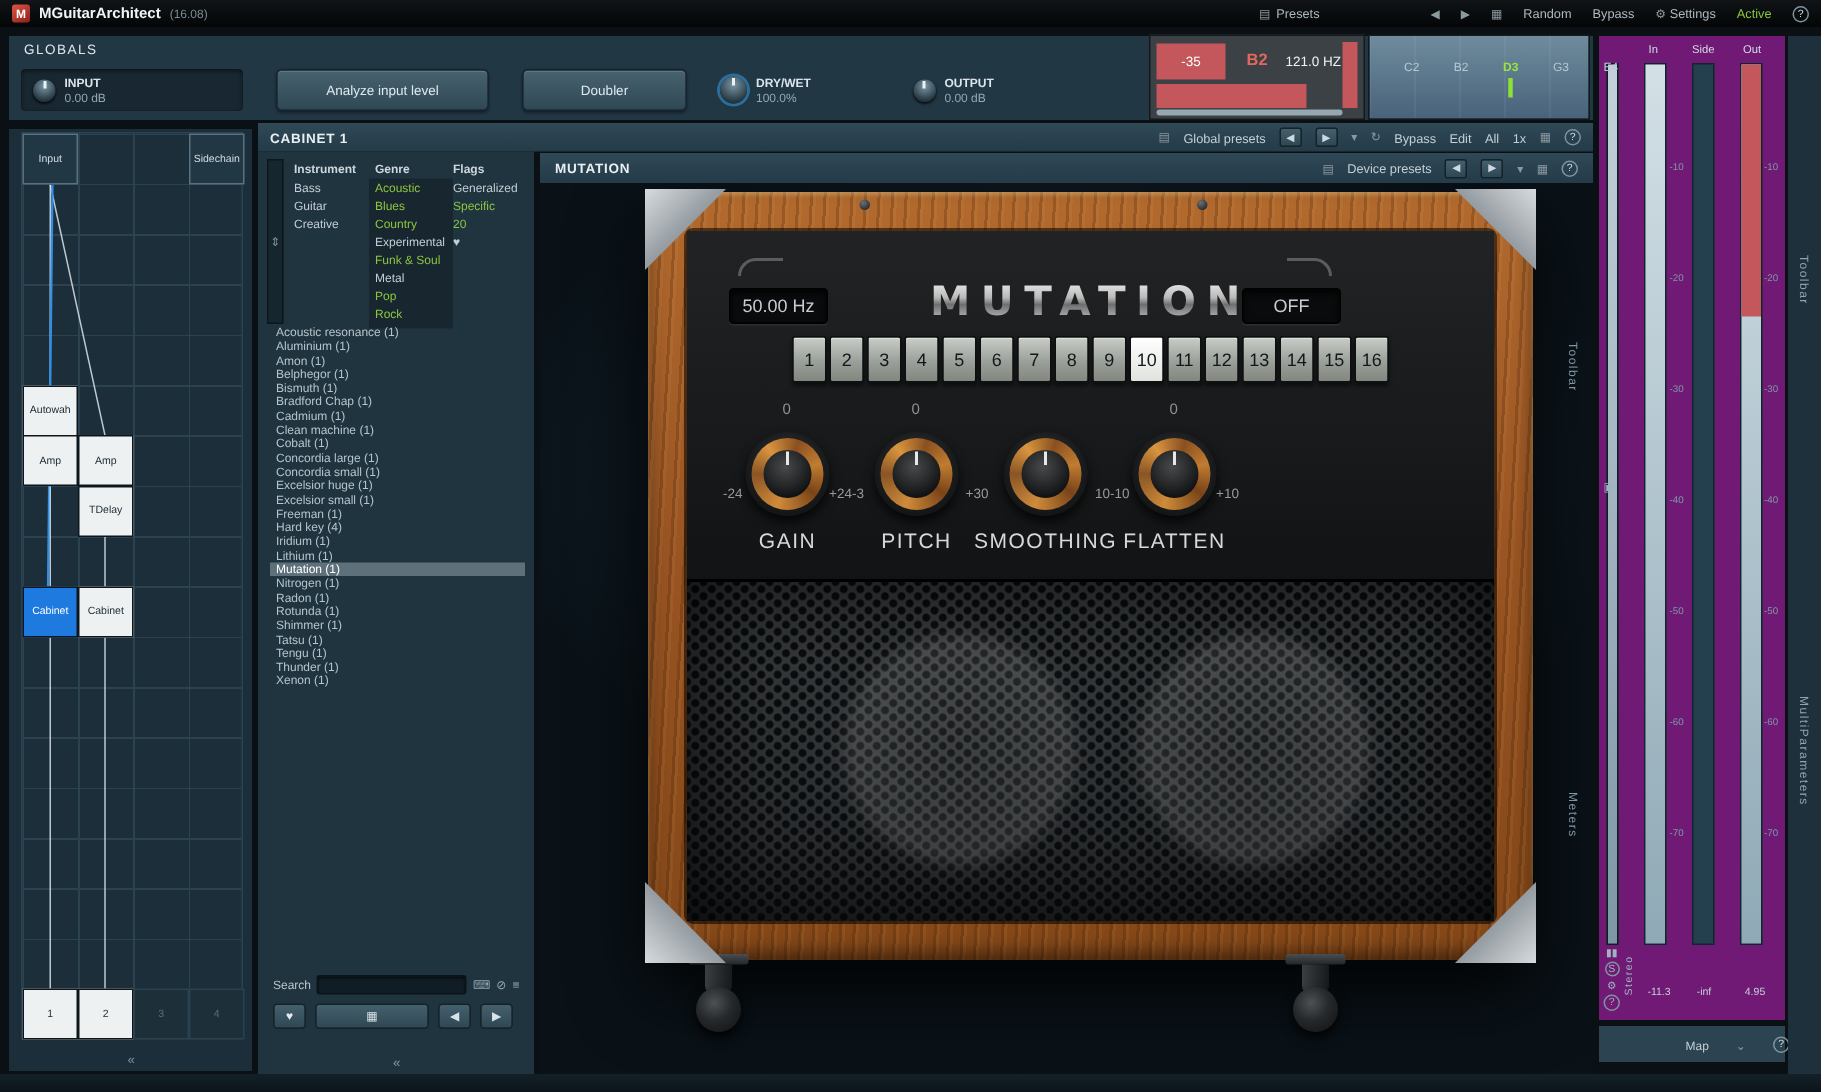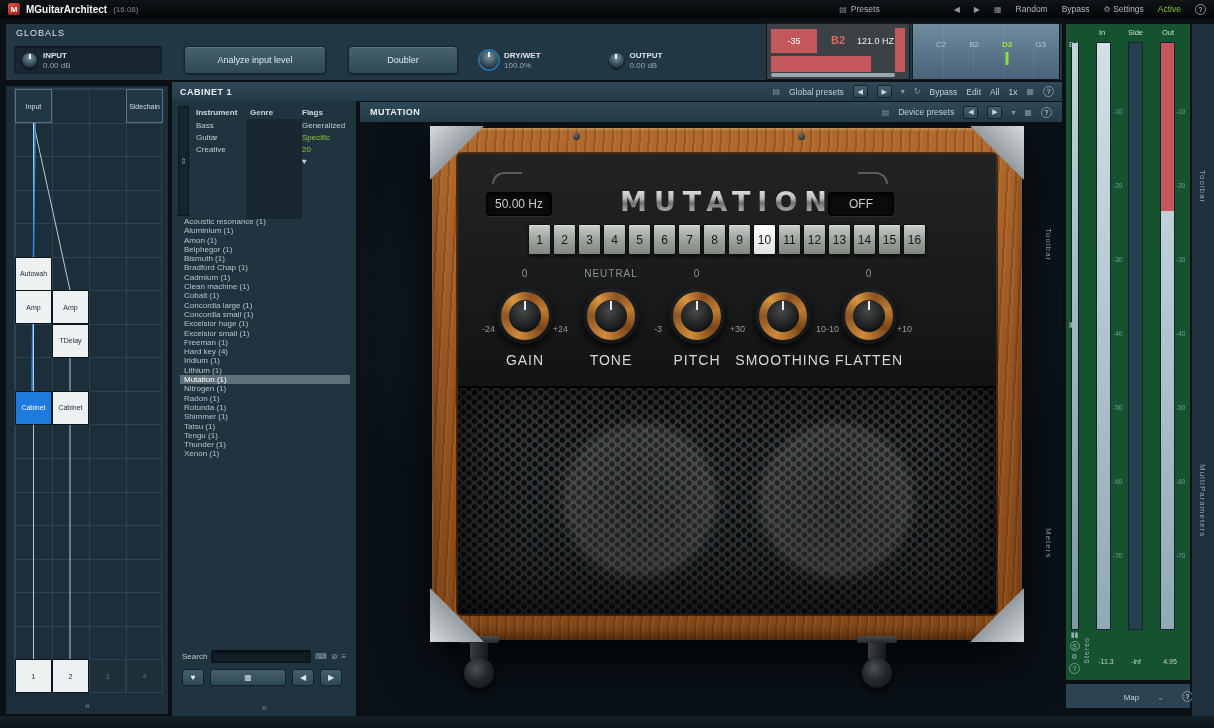--- a/index.html
+++ b/index.html
@@ -177,21 +177,21 @@
   .knob::before{content:"";position:absolute;inset:4px;border-radius:50%;
         background:conic-gradient(from -90deg,#8a5524,#d9953f 15%,#8a5020 30%,#c07c31 45%,#7a4418 60%,#cf8b3a 80%,#8a5524);}
   .knob::after{content:"";position:absolute;inset:12px;border-radius:50%;
         background:radial-gradient(circle at 45% 35%,#474a4c,#101112 75%);}
   .knob-pointer{position:absolute;left:50%;top:13px;width:2px;height:9px;background:#e8e8e8;transform:translateX(-50%);z-index:2;}
   .knob-min{position:absolute;left:0;bottom:34px;font-size:9px;color:#97999b;}
   .knob-max{position:absolute;right:0;bottom:34px;font-size:9px;color:#97999b;}
   .knob-name{margin-top:8px;font-size:14px;letter-spacing:1px;color:#d6d8da;white-space:nowrap;}
 
   
-  .meters{left:1066px;top:24px;width:124px;height:656px;background:#14532d;}
+  .meters{left:1066px;top:24px;width:124px;height:656px;background:#701a75;}
   .m-head{position:absolute;top:4px;font-size:7.5px;color:#cfdde3;}
   .mh0{left:33px;} .mh1{left:62px;} .mh2{left:96px;}
   .mini-meter{position:absolute;left:5px;top:18px;width:8px;height:588px;background:#223a47;
               border:1px solid #101d24;}
   .mini-meter i{position:absolute;left:0;bottom:0;width:100%;height:100%;
               background:linear-gradient(180deg,#c3d2da,#7d97a5);display:block;}
   .m-sq{position:absolute;left:3px;top:296px;font-size:8px;color:#9fb4c0;}
   .track{position:absolute;top:18px;width:15px;height:588px;background:#24404f;border:1px solid #14242e;}
   .t-in{left:30px;} .t-side{left:62px;} .t-out{left:94px;}
   .fill-light{position:absolute;left:0;bottom:0;width:100%;height:100%;
@@ -386,20 +386,31 @@
     </div>
     <span class="fhead fh0">Instrument</span>
     <span class="fhead fh1">Genre</span>
     <span class="fhead fh2">Flags</span>
     <div class="genre-bg"></div>
     <div class="flist fl0">
 
     <div class="fitem">Bass</div>
         <div class="fitem">Guitar</div>
         <div class="fitem">Creative</div>
+      </div>
+    <div class="flist fl1">
+
+    <div class="fitem on">Acoustic</div>
+        <div class="fitem on">Blues</div>
+        <div class="fitem on">Country</div>
+        <div class="fitem">Experimental</div>
+        <div class="fitem on">Funk &amp; Soul</div>
+        <div class="fitem">Metal</div>
+        <div class="fitem on">Pop</div>
+        <div class="fitem on">Rock</div>
       </div>
     <div class="flist fl2">
 
     <div class="fitem">Generalized</div>
         <div class="fitem on">Specific</div>
         <div class="fitem on">20</div>
         <div class="fitem">♥</div>
       </div>
     <div class="preset-list">
 
@@ -498,29 +509,20 @@
               <div class="knob-wrap">
                 <div class="knob-value">0</div>
                 <div class="knob">
                   <span class="knob-pointer"></span>
                 </div>
                 <span class="knob-min">-24</span>
                 <span class="knob-max">+24</span>
                 <div class="knob-name">GAIN</div>
               </div>
 
-              <div class="knob-wrap">
-                <div class="knob-value">NEUTRAL</div>
-                <div class="knob">
-                  <span class="knob-pointer"></span>
-                </div>
-                <span class="knob-min"></span>
-                <span class="knob-max"></span>
-                <div class="knob-name">TONE</div>
-              </div>
 
               <div class="knob-wrap">
                 <div class="knob-value">0</div>
                 <div class="knob">
                   <span class="knob-pointer"></span>
                 </div>
                 <span class="knob-min">-3</span>
                 <span class="knob-max">+3</span>
                 <div class="knob-name">PITCH</div>
               </div>

